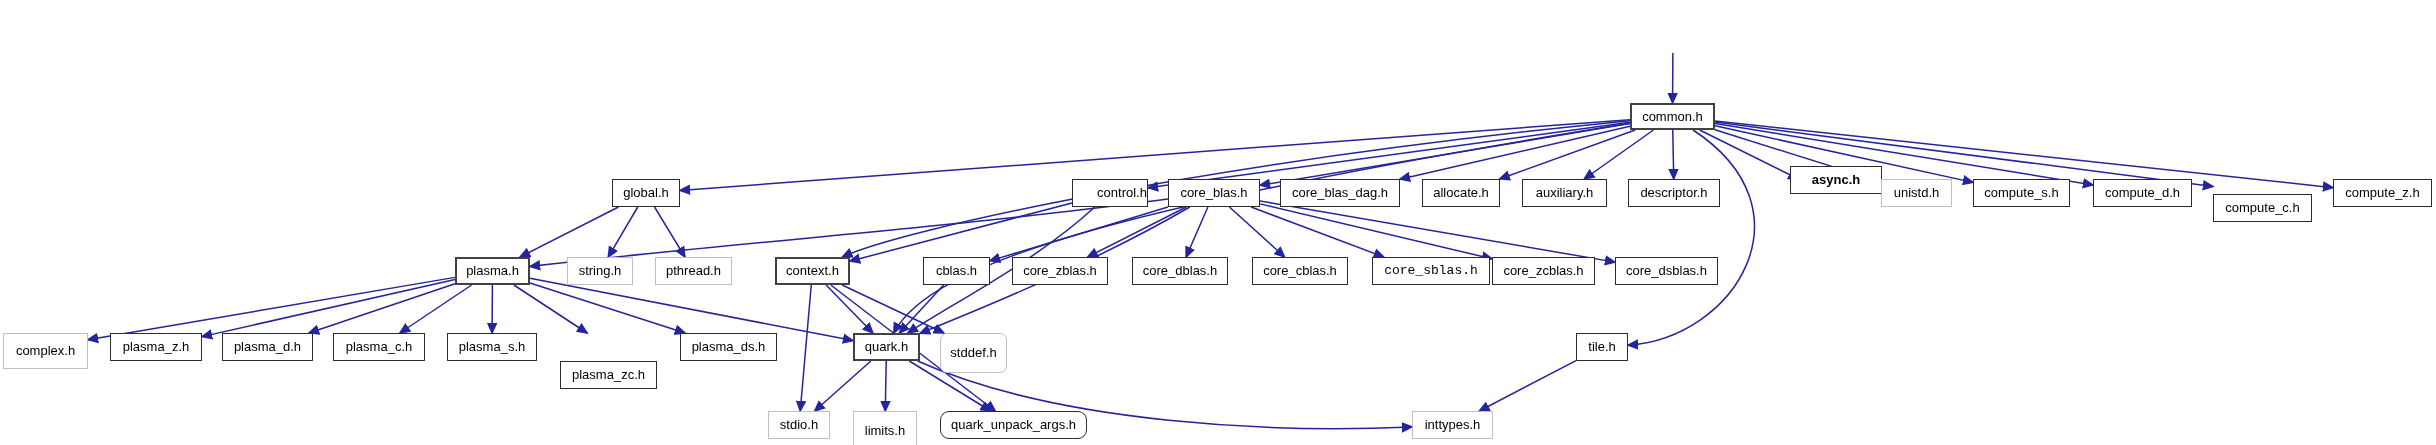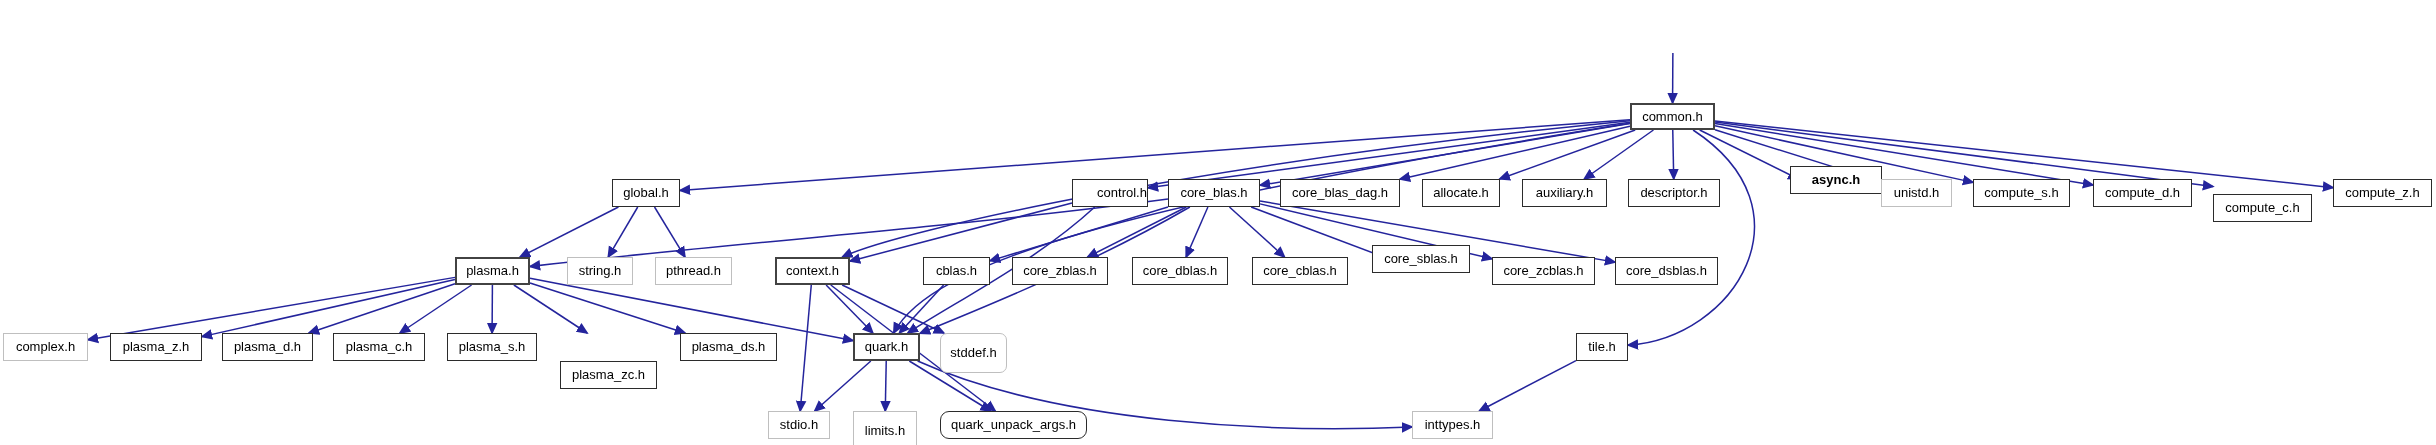--- a/index.html
+++ b/index.html
@@ -147,30 +147,30 @@
     </div>
     <div class="node " style="left: 1012px; top: 257px; width: 96px; height: 28px;">
       <span>core_zblas.h</span>
     </div>
     <div class="node " style="left: 1132px; top: 257px; width: 96px; height: 28px;">
       <span>core_dblas.h</span>
     </div>
     <div class="node " style="left: 1252px; top: 257px; width: 96px; height: 28px;">
       <span>core_cblas.h</span>
     </div>
-    <div class="node " style="left: 1372px; top: 245px; width: 98px; height: 28px;">
+    <div class="node " style="left: 1372px; top: 257px; width: 118px; height: 28px; font-family: Liberation Mono, monospace;">
       <span>core_sblas.h</span>
     </div>
     <div class="node " style="left: 1492px; top: 257px; width: 103px; height: 28px;">
       <span>core_zcblas.h</span>
     </div>
     <div class="node " style="left: 1615px; top: 257px; width: 103px; height: 28px;">
       <span>core_dsblas.h</span>
     </div>
-    <div class="node system" style="left: 3px; top: 333px; width: 85px; height: 28px;">
+    <div class="node system" style="left: 3px; top: 333px; width: 85px; height: 36px;">
       <span>complex.h</span>
     </div>
     <div class="node " style="left: 110px; top: 333px; width: 92px; height: 28px;">
       <span>plasma_z.h</span>
     </div>
     <div class="node " style="left: 222px; top: 333px; width: 91px; height: 28px;">
       <span>plasma_d.h</span>
     </div>
     <div class="node " style="left: 333px; top: 333px; width: 92px; height: 28px;">
       <span>plasma_c.h</span>

